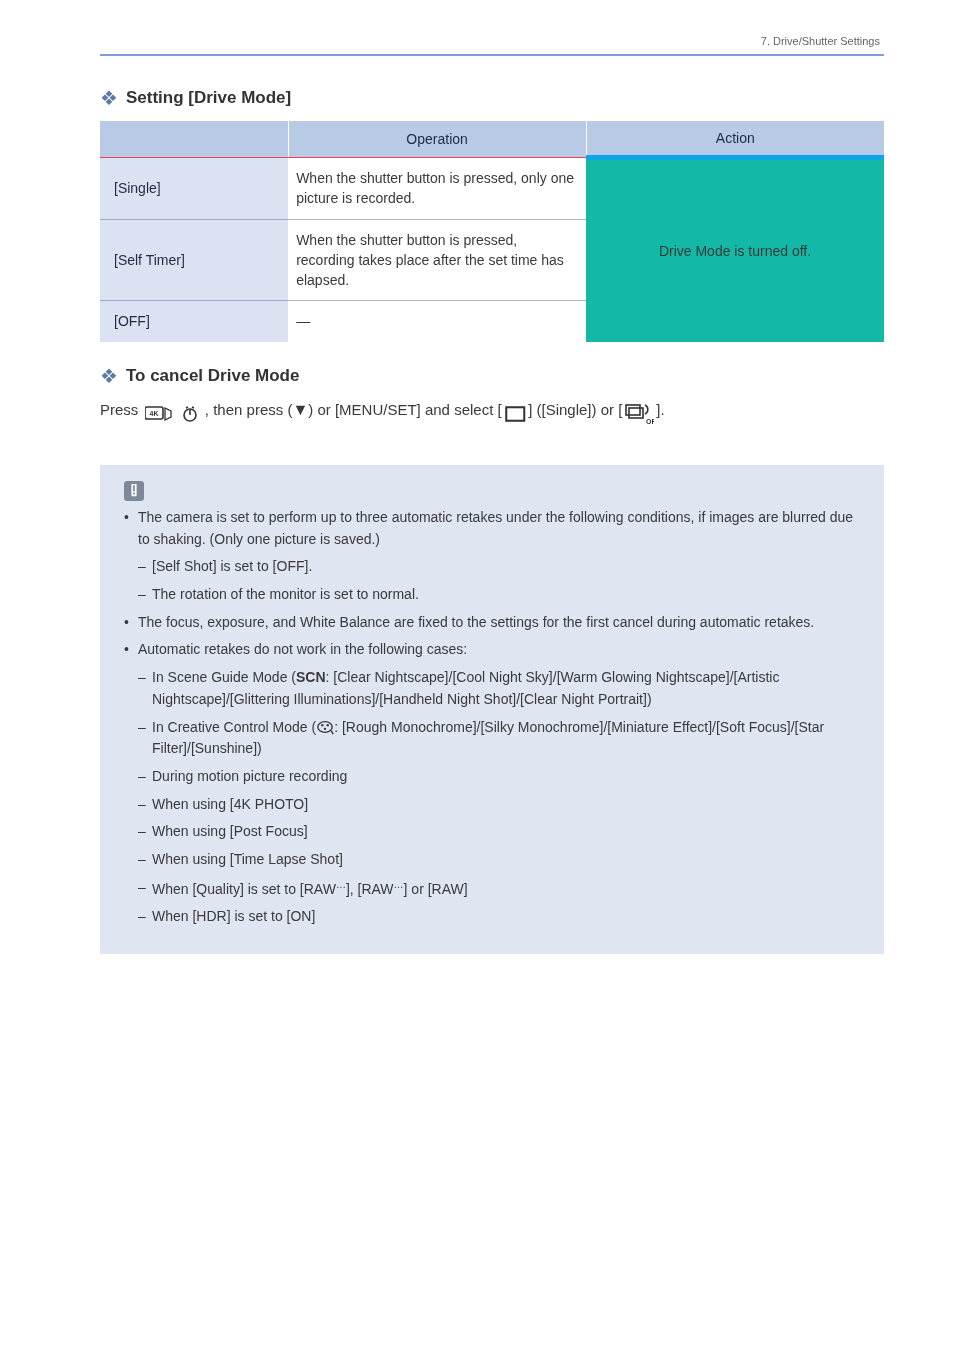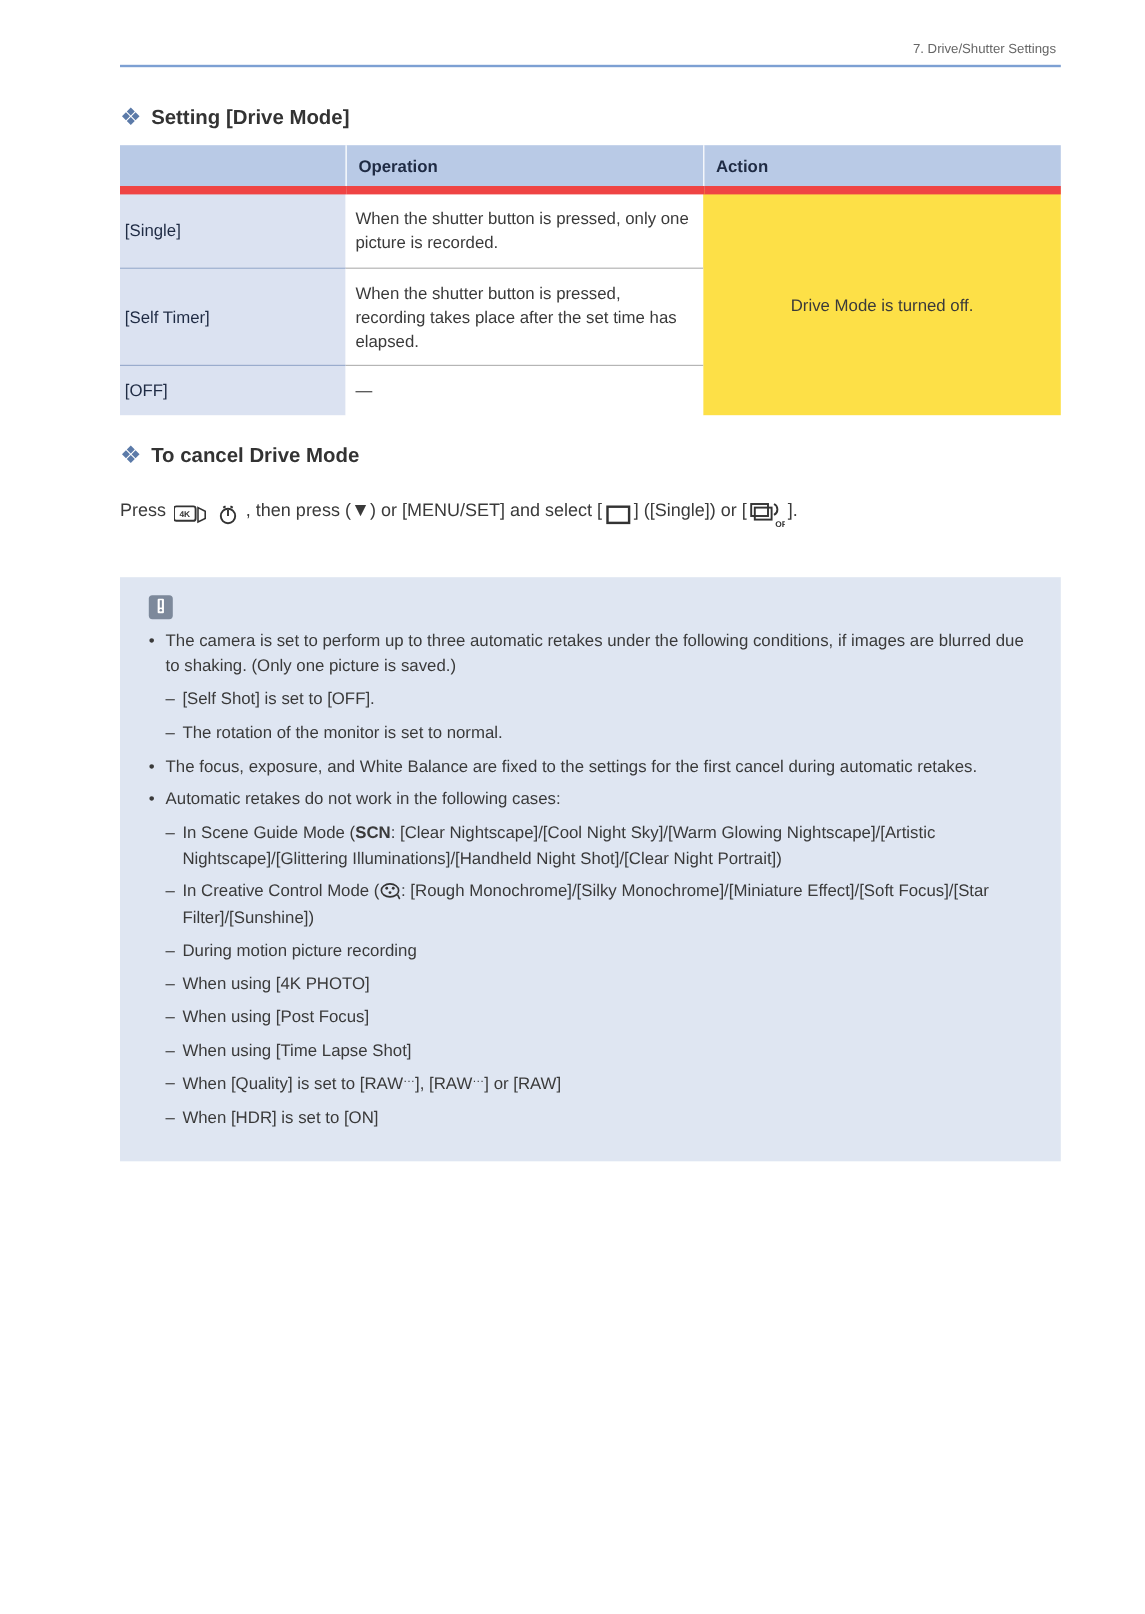--- a/index.html
+++ b/index.html
@@ -5,27 +5,27 @@
   html,body{margin:0;padding:0;background:#fff}
   body{width:954px;font-family:"Helvetica Neue",Arial,sans-serif;color:#3a3a3a;font-size:15px;line-height:1.45}
   .page{padding:54px 70px 0 100px;position:relative;box-sizing:border-box}
   .rule{height:2px;background:#7da0d3;margin-bottom:30px}
   .header-label{position:absolute;top:34px;right:74px;font-size:11px;color:#666}
   .sec{margin-bottom:22px}
   .sec-head{display:flex;align-items:center;margin-bottom:10px}
   .bullet{color:#5b7aa8;font-size:20px;margin-right:8px;line-height:1}
   .sec-title{font-size:17px;font-weight:700;color:#333}
   table.drive{border-collapse:collapse;width:100%;font-size:14px;margin-top:4px}
-  table.drive th{background:#b9cae6;font-weight:700;color:#1f2b44;padding:7px 10px;text-align:left;border-right:1px solid #fff;border-bottom:7px solid #ef4444}
+  table.drive th{background:#b9cae6;font-weight:400;color:#1f2b44;padding:7px 10px;text-align:center;border-right:1px solid #fff;border-bottom:1px solid #ef4444}
   table.drive th:last-child{border-right:none}
-  table.drive td.left{background:#dbe2f1;color:#1f2b44;padding:10px 4px;border-top:1px solid #9aaccd;vertical-align:middle}
+  table.drive td.left{background:#dbe2f1;color:#1f2b44;padding:10px 14px;border-top:1px solid #9aaccd;vertical-align:middle}
   table.drive td.mid{background:#fff;text-align:left;padding:10px 8px;border-top:1px solid #b5b5b5}
-  table.drive td.right{background:#fde047;text-align:center;padding:10px 8px;border-top:1px solid #0ea5e9}
+  table.drive td.right{background:#14b8a6;text-align:center;padding:10px 8px;border-top:5px solid #0ea5e9}
   table.drive tr:first-of-type td{border-top:none}
-  .cancel-line{margin:22px 0 40px 0}
+  .cancel-line{margin:10px 0 40px 0}
   .icon{display:inline-block;vertical-align:-4px;margin:0 2px}
   .note-box{background:#dfe6f2;padding:14px 20px 20px 24px;margin-top:4px;font-size:14px;line-height:1.55}
   .note-mark{display:inline-block;background:#7d899b;color:#fff;width:20px;height:20px;border-radius:3px;text-align:center;line-height:20px;font-size:13px;vertical-align:middle;margin-right:4px}
   .note-box ul{list-style:none;padding:0;margin:6px 0 0 0}
   .note-box li{position:relative;padding-left:14px;margin-bottom:6px}
   .note-box li::before{content:"•";position:absolute;left:0;top:0}
   .note-box li.sub{padding-left:28px}
   .note-box li.sub::before{content:"–";left:14px}
   .scn{font-family:Arial,sans-serif;font-weight:700}
   

